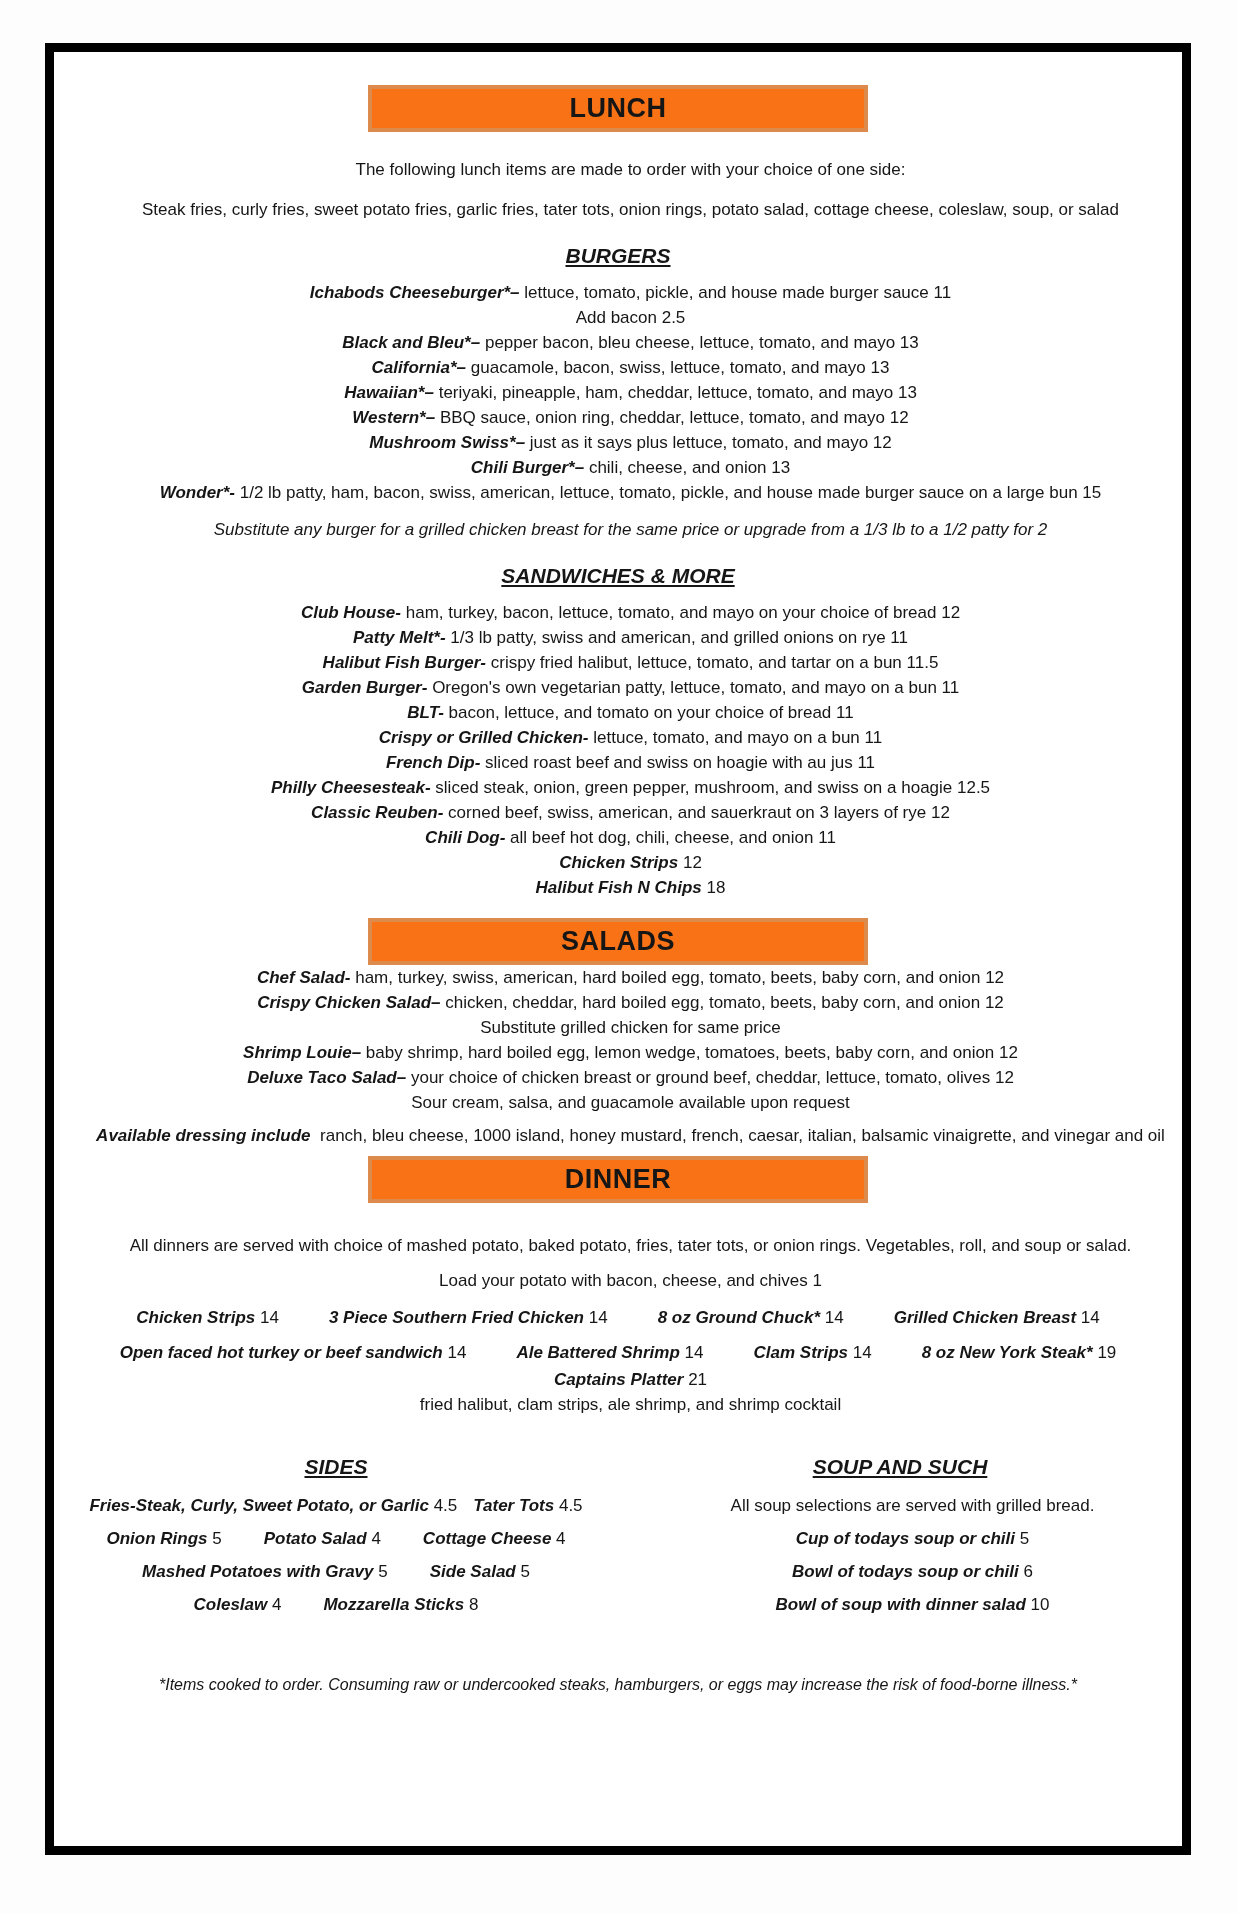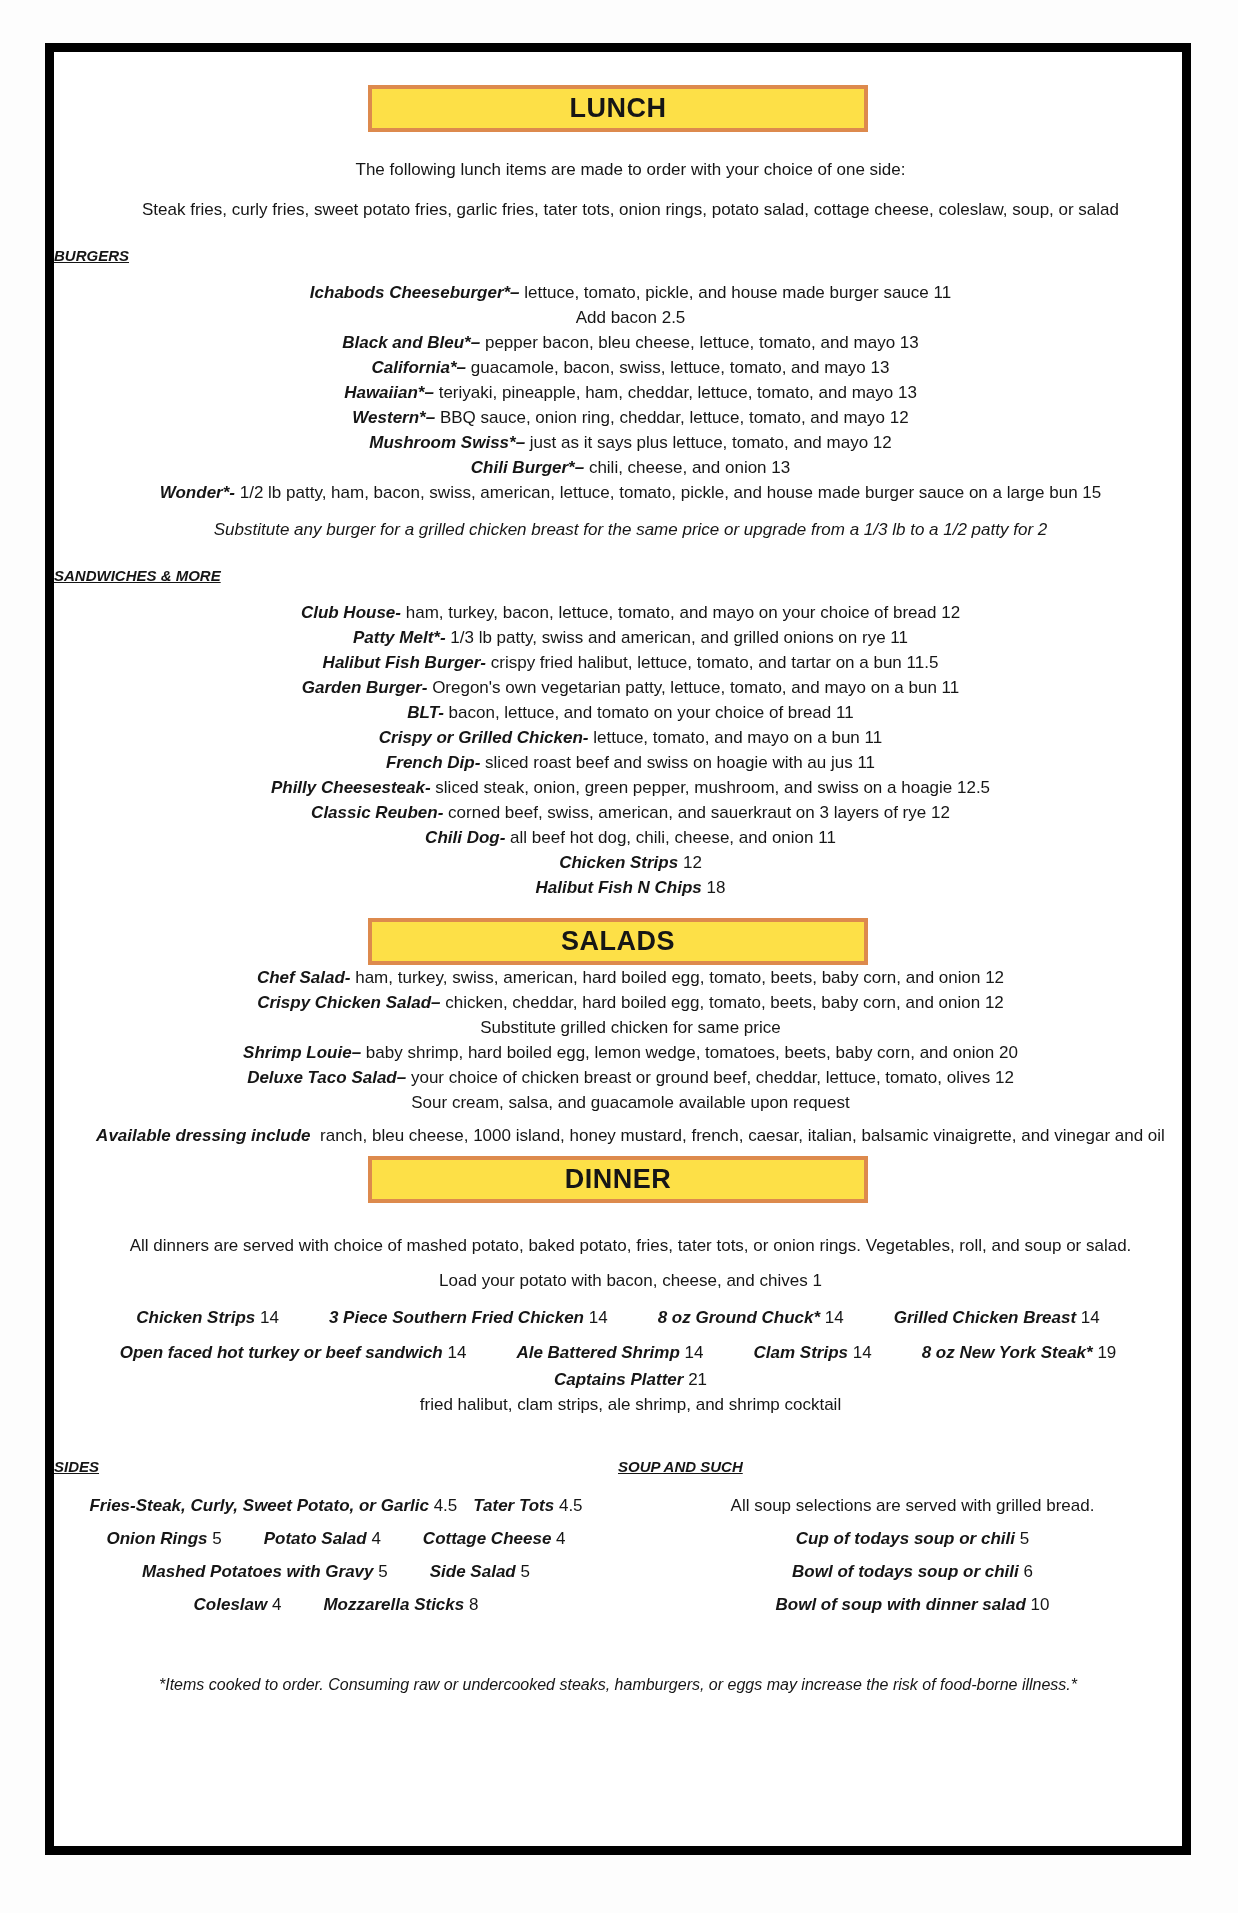--- a/index.html
+++ b/index.html
@@ -14,21 +14,21 @@
     left: 45px; top: 43px;
     width: 1146px; height: 1812px;
     border: 9px solid #000;
     box-sizing: border-box;
     background: #fff;
     overflow: hidden;
   }
   .title-box {
     width: 500px;
     margin: 0 auto;
-    background: #fde047;
+    background: #f97316;
     border: 4px solid #dd8a4d;
     box-sizing: border-box;
     text-align: center;
     font-weight: bold;
     font-size: 27px;
     line-height: 31px;
     padding: 4px 14px;
     letter-spacing: 0.5px;
   }
   .box-lunch   { margin-top: 33px; }
@@ -36,21 +36,22 @@
   .box-dinner  { margin-top: 8px; }
   .menu-line {
     text-align: center;
     font-size: 17px;
     line-height: 25px;
     margin: 0;
     padding-left: 25px;
   }
   .item-name { font-weight: bold; font-style: italic; text-align: center; }
   .section-heading {
-    font-size: 15px;
+    text-align: center;
+    font-size: 21px;
     line-height: 24px;
     font-weight: bold;
     font-style: italic;
     text-decoration: underline;
     margin: 22px 0 0 0;
   }
   .mt12 { margin-top: 12px; }
   .mt8  { margin-top: 8px; }
   .italic-note { font-style: italic; }
   .intro1 { margin-top: 25px; }
@@ -141,21 +142,21 @@
   <p class="menu-line"><span class="item-name">Philly Cheesesteak-</span> <span>sliced steak, onion, green pepper, mushroom, and swiss on a hoagie 12.5</span></p>
   <p class="menu-line"><span class="item-name">Classic Reuben-</span> <span>corned beef, swiss, american, and sauerkraut on 3 layers of rye 12</span></p>
   <p class="menu-line"><span class="item-name">Chili Dog-</span> <span>all beef hot dog, chili, cheese, and onion 11</span></p>
   <p class="menu-line"><span class="item-name">Chicken Strips</span> <span>12</span></p>
   <p class="menu-line"><span class="item-name">Halibut Fish N Chips</span> <span>18</span></p>
 
   <div class="title-box box-salads">SALADS</div>
   <p class="menu-line chef-first"><span class="item-name">Chef Salad-</span> <span>ham, turkey, swiss, american, hard boiled egg, tomato, beets, baby corn, and onion 12</span></p>
   <p class="menu-line"><span class="item-name">Crispy Chicken Salad–</span> <span>chicken, cheddar, hard boiled egg, tomato, beets, baby corn, and onion 12</span></p>
   <p class="menu-line">Substitute grilled chicken for same price</p>
-  <p class="menu-line"><span class="item-name">Shrimp Louie–</span> <span>baby shrimp, hard boiled egg, lemon wedge, tomatoes, beets, baby corn, and onion 20</span></p>
+  <p class="menu-line"><span class="item-name">Shrimp Louie–</span> <span>baby shrimp, hard boiled egg, lemon wedge, tomatoes, beets, baby corn, and onion 12</span></p>
   <p class="menu-line"><span class="item-name">Deluxe Taco Salad–</span> <span>your choice of chicken breast or ground beef, cheddar, lettuce, tomato, olives 12</span></p>
   <p class="menu-line">Sour cream, salsa, and guacamole available upon request</p>
   <p class="menu-line mt8"><span class="item-name">Available dressing include</span>&nbsp; <span>ranch, bleu cheese, 1000 island, honey mustard, french, caesar, italian, balsamic vinaigrette, and vinegar and oil</span></p>
 
   <div class="title-box box-dinner">DINNER</div>
   <p class="menu-line dinner-intro">All dinners are served with choice of mashed potato, baked potato, fries, tater tots, or onion rings.  Vegetables, roll, and soup or salad.</p>
   <p class="menu-line potato-note">Load your potato with bacon, cheese, and chives 1</p>
 
   <div class="dinner-row dinner-row-1">
     <span><span class="item-name">Chicken Strips</span> <span>14</span></span>

